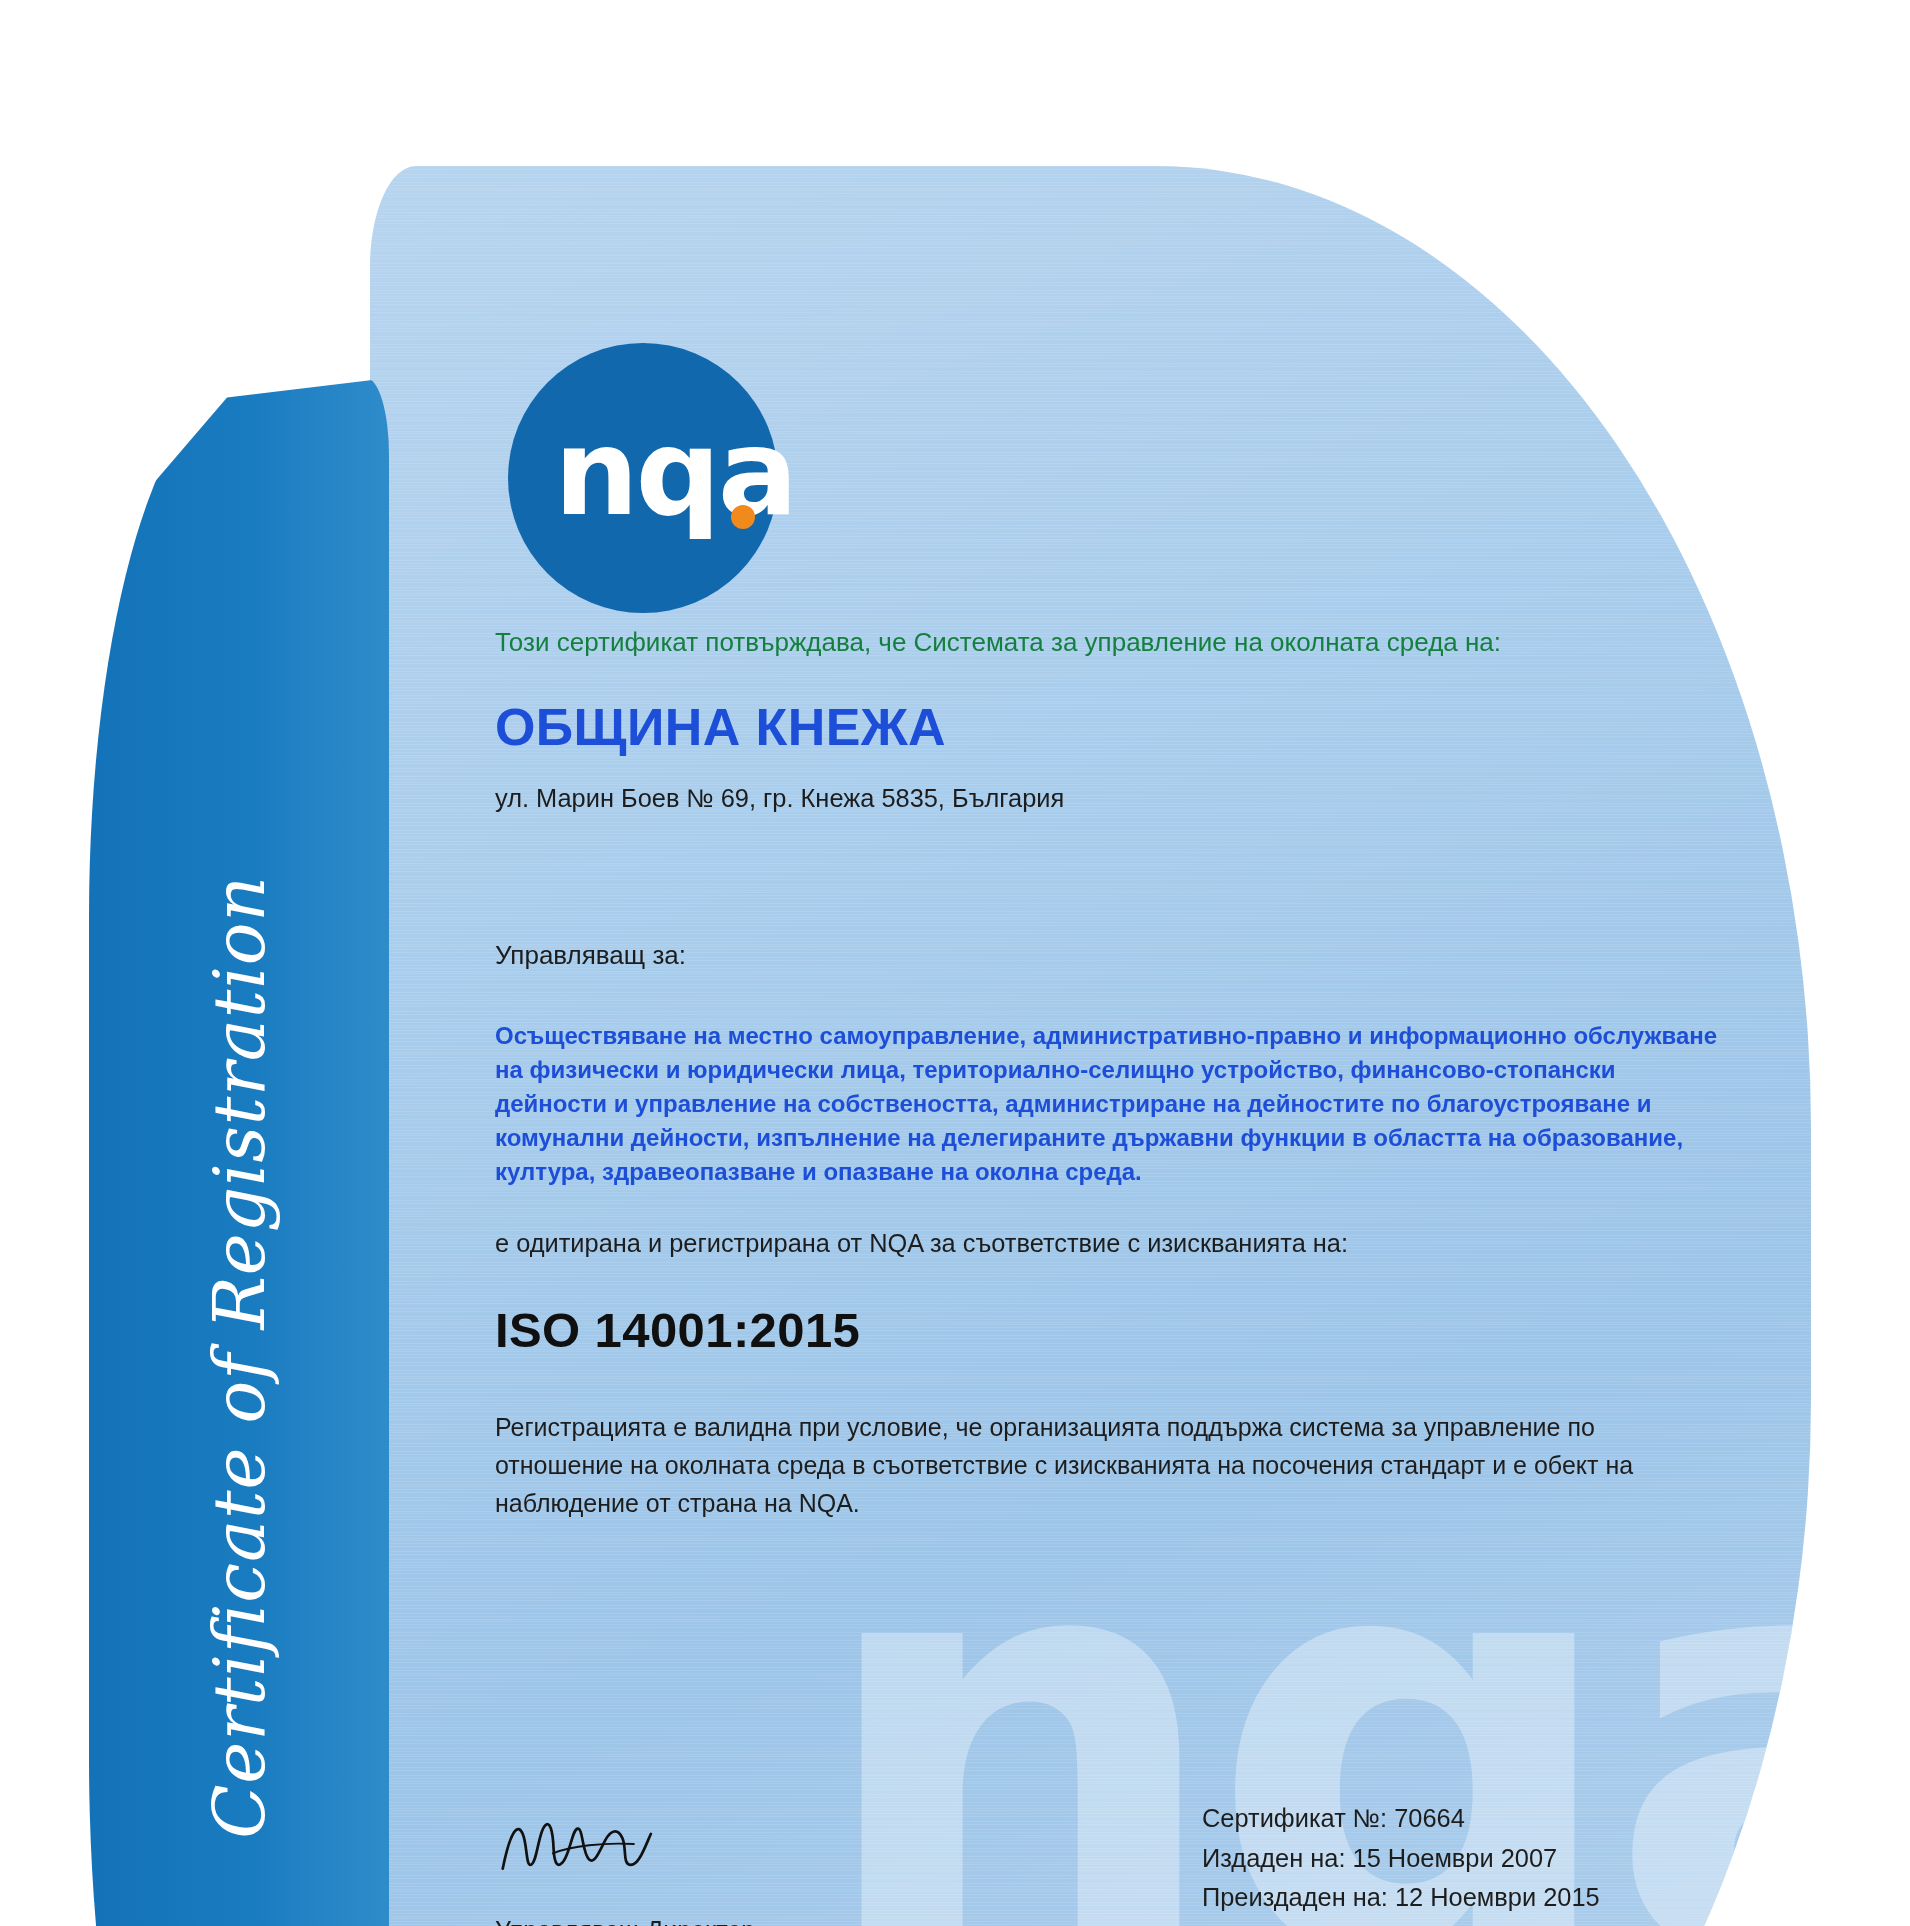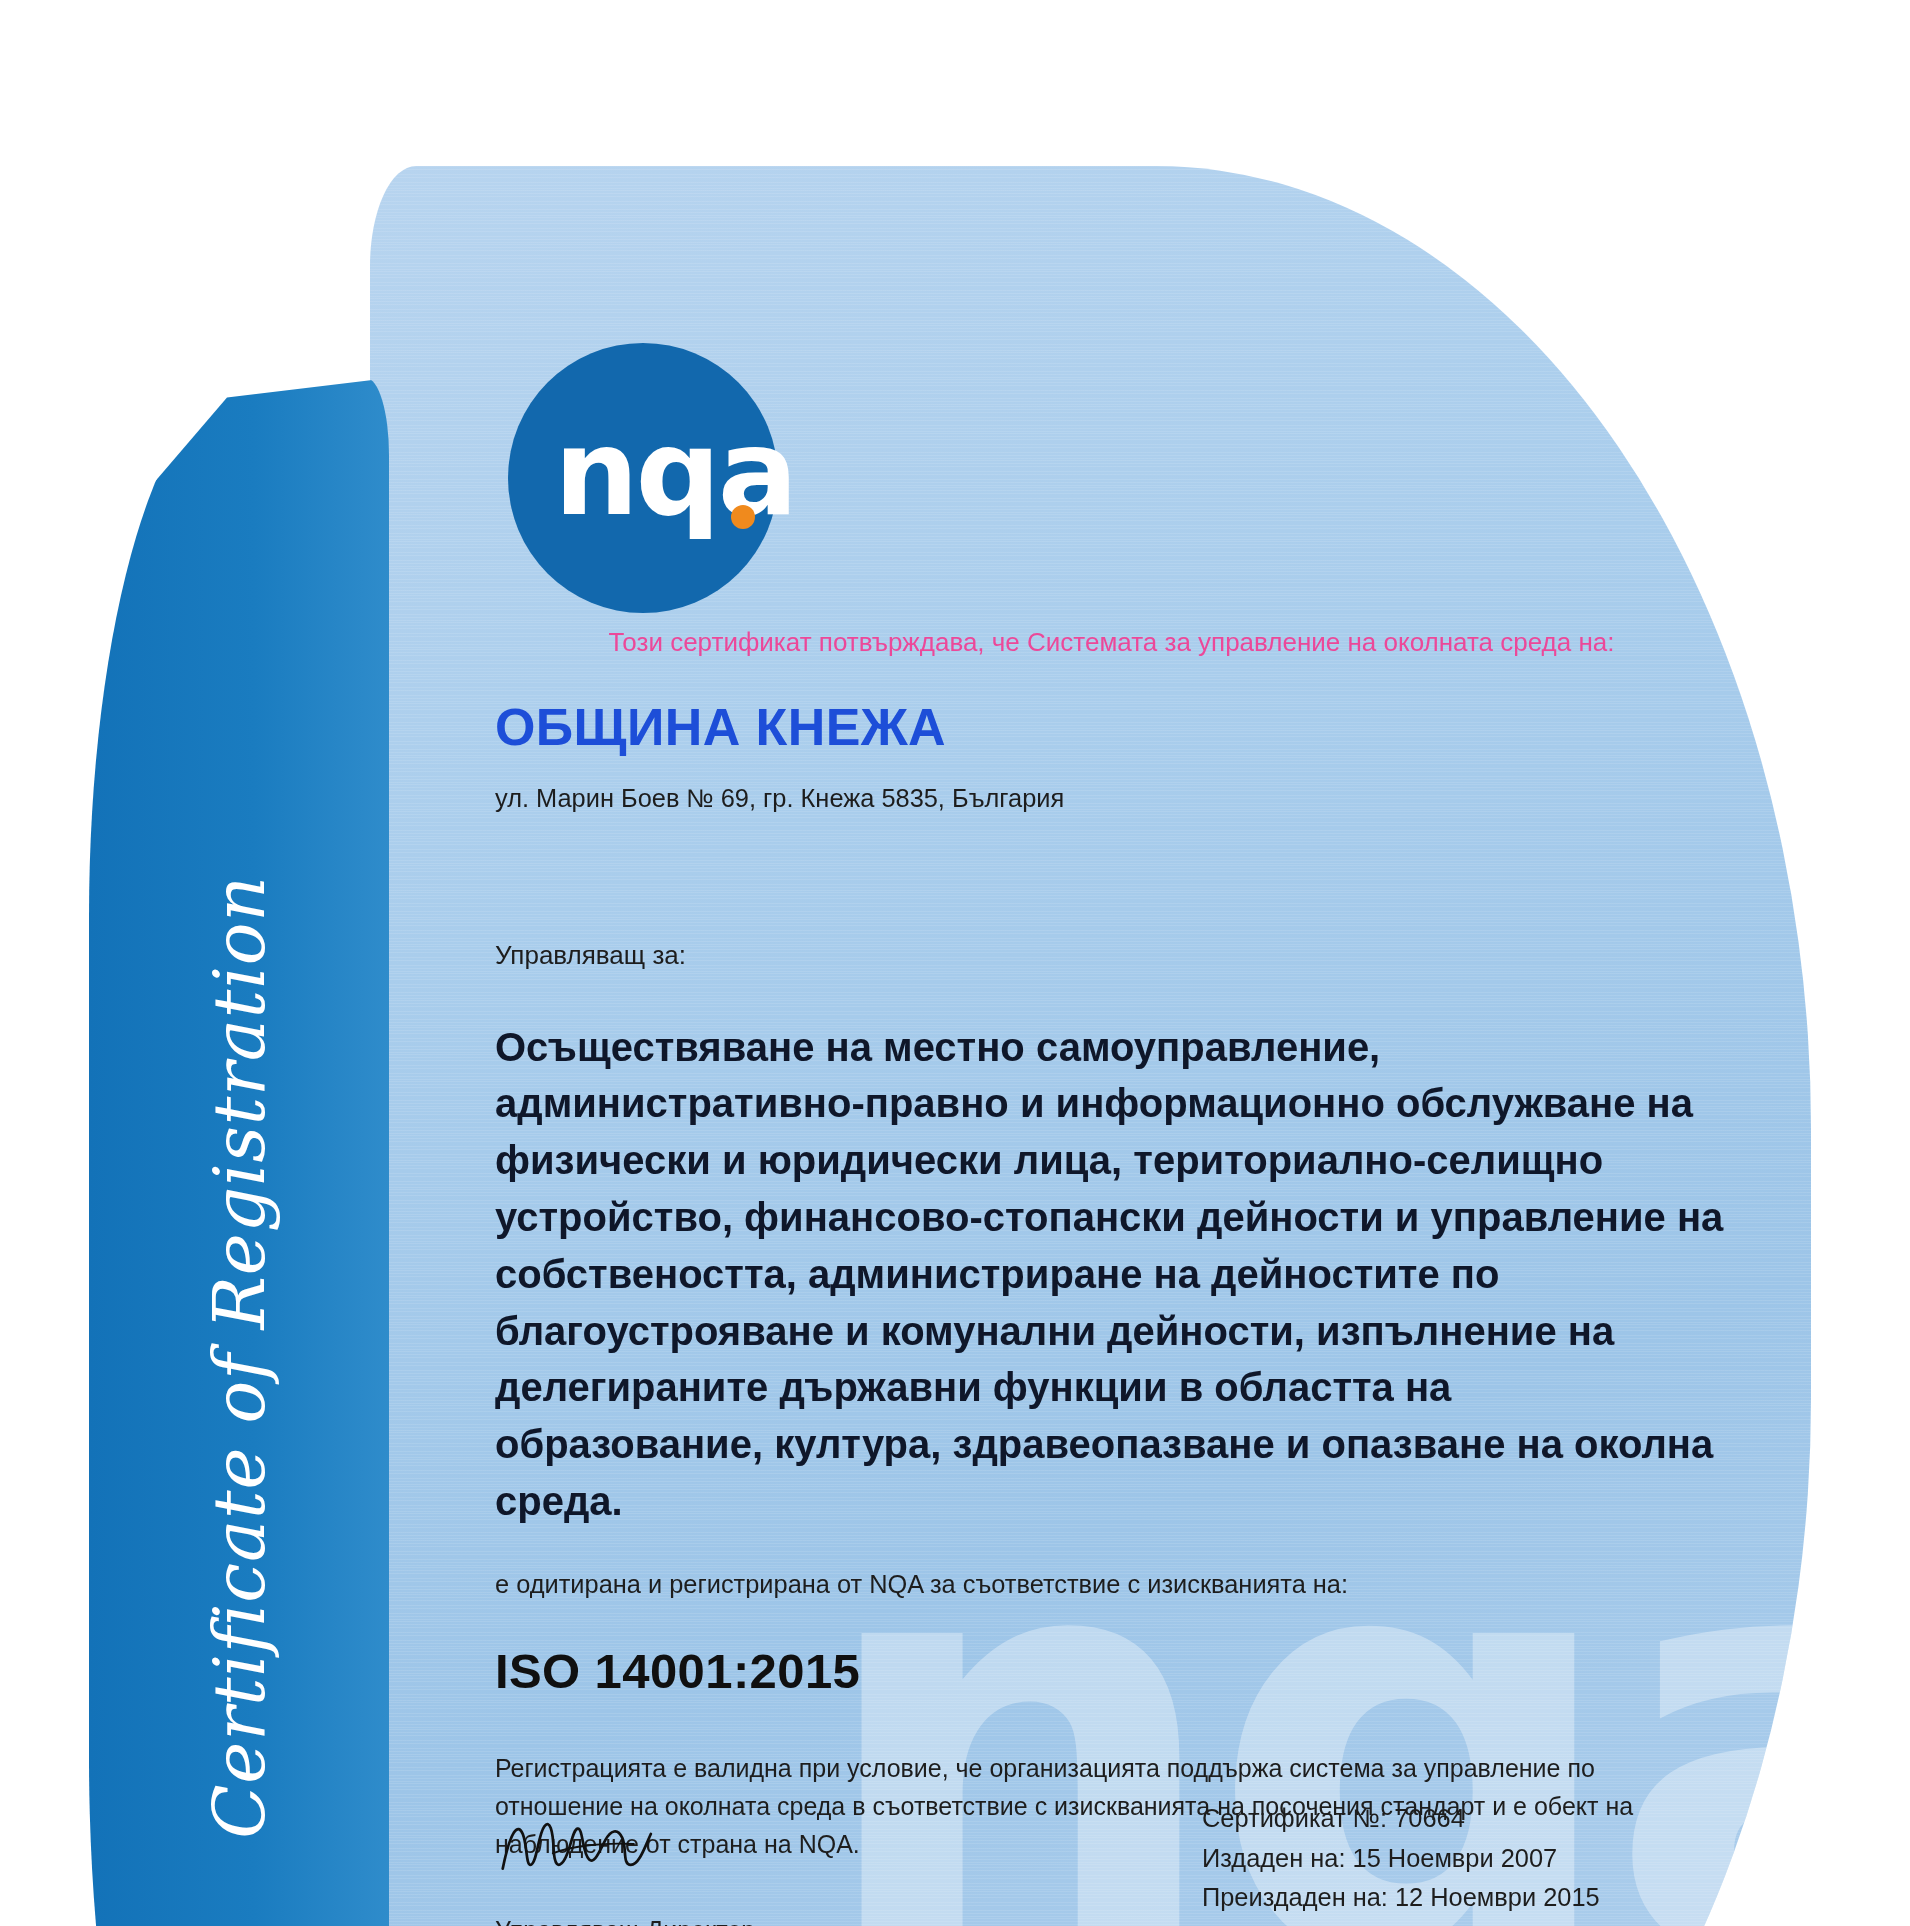--- a/index.html
+++ b/index.html
@@ -133,47 +133,46 @@
   .content {
     position: absolute;
     left: 495px;
     top: 624px;
     width: 1233px;
     color: #1b1b1b;
   }
   .line-intro {
     font-size: 26px;
     line-height: 1.45;
-    color: #ec4899;
+    color: #15803d;
     margin: 0 0 35px 0;
-    text-align: center;
   }
   .org-name {
     font-size: 52px;
     font-weight: 700;
     letter-spacing: 0.4px;
     margin: 0 0 27px 0;
     color: #1d4ed8;
   }
   .org-address {
     font-size: 25.4px;
     margin: 0 0 127px 0;
     color: #1d1d1d;
   }
   .applies-label {
     font-size: 26px;
     margin: 0 0 48px 0;
     color: #1d1d1d;
   }
   .scope {
-    font-size: 40px;
+    font-size: 24px;
     font-weight: 700;
     line-height: 1.42;
     margin: 0 0 40px 0;
-    color: #0f172a;
+    color: #1d4ed8;
   }
   .audited-line {
     font-size: 25.4px;
     margin: 0 0 44px 0;
     color: #1d1d1d;
   }
   .standard {
     font-size: 49px;
     font-weight: 700;
     letter-spacing: 0.4px;

